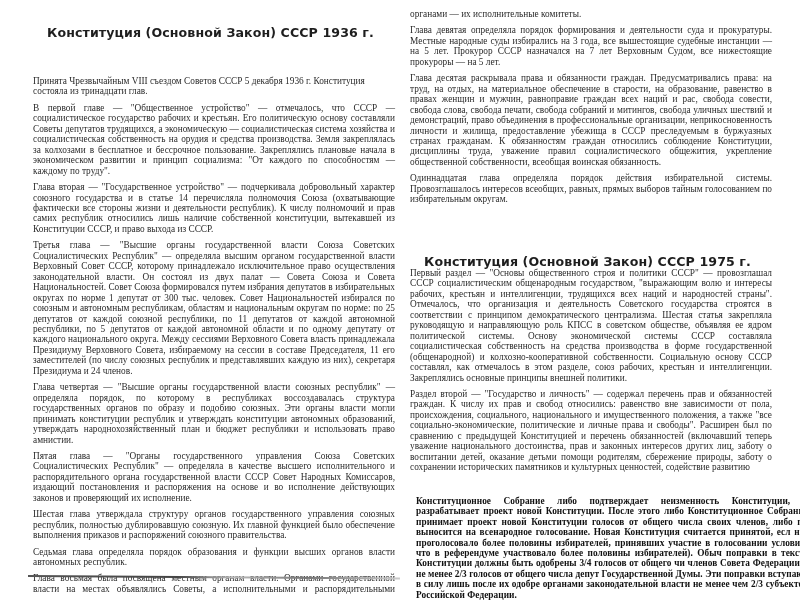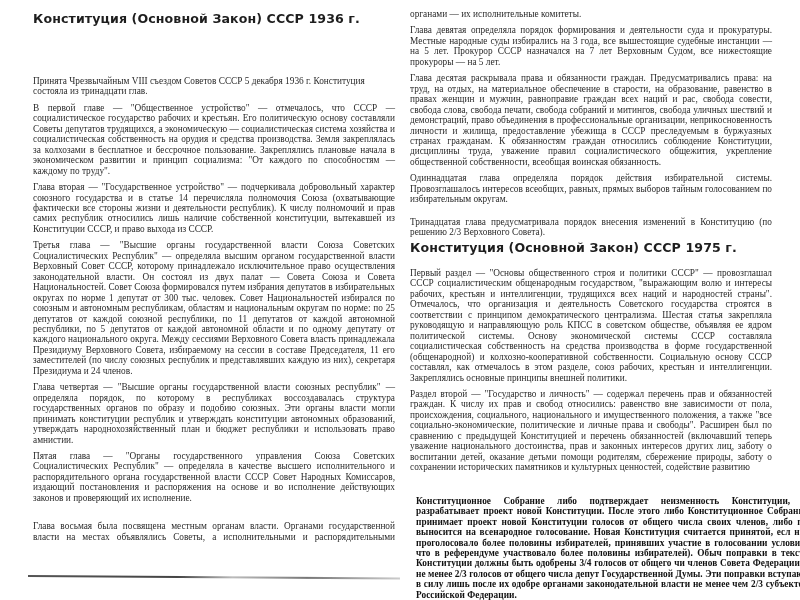--- a/index.html
+++ b/index.html
@@ -7,21 +7,21 @@
     width: 800px; height: 600px; overflow: hidden; background: #ffffff;
     position: relative; color: #2a2a2a;
     font-family: "Liberation Serif", "DejaVu Serif", serif;
   }
   .col { position: absolute; top: 0; }
   .col-left { left: 33px; width: 362px; }
   .col-right { left: 410px; width: 362px; }
   h1 {
     font-family: "DejaVu Sans", "Liberation Sans", sans-serif;
     font-weight: bold; font-size: 12.6px; color: #1e1e1e;
-    margin: 0; padding: 0; letter-spacing: 0.1px; white-space: nowrap;
+    margin: 14px; padding: 0; letter-spacing: 0.1px; white-space: nowrap;
   }
   p {
     font-size: 9.3px; line-height: 10.45px; margin: 0; padding: 0;
     text-align: justify; text-align-last: left;
   }
   .intro { text-align: left; }
   .gap { height: 6px; }
   .left-title { position: absolute; left: 0; top: 11px; }
   .left-body { position: absolute; left: 0; top: 44px; width: 362px; margin-top: 32px; }
   .right-top { position: absolute; left: 0; top: 9px; width: 362px; }
@@ -52,38 +52,39 @@
     <p>В первой главе — "Общественное устройство" — отмечалось, что СССР — социалистическое государство рабочих и крестьян. Его политическую основу составляли Советы депутатов трудящихся, а экономическую — социалистическая система хозяйства и социалистическая собственность на орудия и средства производства. Земля закреплялась за колхозами в бесплатное и бессрочное пользование. Закреплялись плановые начала в экономическом развитии и принцип социализма: "От каждого по способностям — каждому по труду".</p>
     <div class="gap"></div>
     <p>Глава вторая — "Государственное устройство" — подчеркивала добровольный характер союзного государства и в статье 14 перечисляла полномочия Союза (охватывающие фактически все стороны жизни и деятельности республик). К числу полномочий и прав самих республик относились лишь наличие собственной конституции, вытекавшей из Конституции СССР, и право выхода из СССР.</p>
     <div class="gap"></div>
     <p>Третья глава — "Высшие органы государственной власти Союза Советских Социалистических Республик" — определяла высшим органом государственной власти Верховный Совет СССР, которому принадлежало исключительное право осуществления законодательной власти. Он состоял из двух палат — Совета Союза и Совета Национальностей. Совет Союза формировался путем избрания депутатов в избирательных округах по норме 1 депутат от 300 тыс. человек. Совет Национальностей избирался по союзным и автономным республикам, областям и национальным округам по норме: по 25 депутатов от каждой союзной республики, по 11 депутатов от каждой автономной республики, по 5 депутатов от каждой автономной области и по одному депутату от каждого национального округа. Между сессиями Верховного Совета власть принадлежала Президиуму Верховного Совета, избираемому на сессии в составе Председателя, 11 его заместителей (по числу союзных республик и представлявших каждую из них), секретаря Президиума и 24 членов.</p>
     <div class="gap"></div>
     <p>Глава четвертая — "Высшие органы государственной власти союзных республик" — определяла порядок, по которому в республиках воссоздавалась структура государственных органов по образу и подобию союзных. Эти органы власти могли принимать конституции республик и утверждать конституции автономных образований, утверждать народнохозяйственный план и бюджет республики и использовать право амнистии.</p>
     <div class="gap"></div>
     <p>Пятая глава — "Органы государственного управления Союза Советских Социалистических Республик" — определяла в качестве высшего исполнительного и распорядительного органа государственной власти СССР Совет Народных Комиссаров, издающий постановления и распоряжения на основе и во исполнение действующих законов и проверяющий их исполнение.</p>
     <div class="gap"></div>
+    <p>Шестая глава утверждала структуру органов государственного управления союзных республик, полностью дублировавшую союзную. Их главной функцией было обеспечение выполнения приказов и распоряжений союзного правительства.</p>
     <div class="gap"></div>
+    <p>Седьмая глава определяла порядок образования и функции высших органов власти автономных республик.</p>
     <div class="gap"></div>
     <p style="height:21px; overflow:hidden;">Глава восьмая была посвящена местным органам власти. Органами государственной власти на местах объявлялись Советы, а исполнительными и распорядительными органами — их исполнительные комитеты.</p>
   </div>
 </div>
 
 <div class="col col-right">
   <div class="right-top">
     <p>органами — их исполнительные комитеты.</p>
     <div class="gap"></div>
     <p>Глава девятая определяла порядок формирования и деятельности суда и прокуратуры. Местные народные суды избирались на 3 года, все вышестоящие судебные инстанции — на 5 лет. Прокурор СССР назначался на 7 лет Верховным Судом, все нижестоящие прокуроры — на 5 лет.</p>
     <div class="gap"></div>
     <p>Глава десятая раскрывала права и обязанности граждан. Предусматривались права: на труд, на отдых, на материальное обеспечение в старости, на образование, равенство в правах женщин и мужчин, равноправие граждан всех наций и рас, свобода совести, свобода слова, свобода печати, свобода собраний и митингов, свобода уличных шествий и демонстраций, право объединения в профессиональные организации, неприкосновенность личности и жилища, предоставление убежища в СССР преследуемым в буржуазных странах гражданам. К обязанностям граждан относились соблюдение Конституции, дисциплины труда, уважение правил социалистического общежития, укрепление общественной собственности, всеобщая воинская обязанность.</p>
     <div class="gap"></div>
     <p>Одиннадцатая глава определяла порядок действия избирательной системы. Провозглашалось интересов всеобщих, равных, прямых выборов тайным голосованием по избирательным округам.</p>
     <div class="gap"></div>
     <div class="gap"></div>
-    <p>Тринадцатая глава предусматривала порядок внесения изменений в Конституцию (по решению 2/3 Верховного Совета).</p>
   </div>
 
   <h1 class="right-title">Конституция (Основной Закон) СССР 1975 г.</h1>
   <div class="right-body">
     <div class="gap"></div>
     <div class="gap"></div>
     <p>Первый раздел — "Основы общественного строя и политики СССР" — провозглашал СССР социалистическим общенародным государством, "выражающим волю и интересы рабочих, крестьян и интеллигенции, трудящихся всех наций и народностей страны". Отмечалось, что организация и деятельность Советского государства строятся в соответствии с принципом демократического централизма. Шестая статья закрепляла руководящую и направляющую роль КПСС в советском обществе, объявляя ее ядром политической системы. Основу экономической системы СССР составляла социалистическая собственность на средства производства в форме государственной (общенародной) и колхозно-кооперативной собственности. Социальную основу СССР составлял, как отмечалось в этом разделе, союз рабочих, крестьян и интеллигенции. Закреплялись основные принципы внешней политики.</p>
     <div class="gap"></div>
     <p style="max-height:94px; overflow:hidden;">Раздел второй — "Государство и личность" — содержал перечень прав и обязанностей граждан. К числу их прав и свобод относились: равенство вне зависимости от пола, происхождения, социального, национального и имущественного положения, а также "все социально-экономические, политические и личные права и свободы". Расширен был по сравнению с предыдущей Конституцией и перечень обязанностей (включавший теперь уважение национального достоинства, прав и законных интересов других лиц, заботу о воспитании детей, оказание детьми помощи родителям, сбережение природы, заботу о сохранении исторических памятников и культурных ценностей, содействие развитию</p>
   </div>

